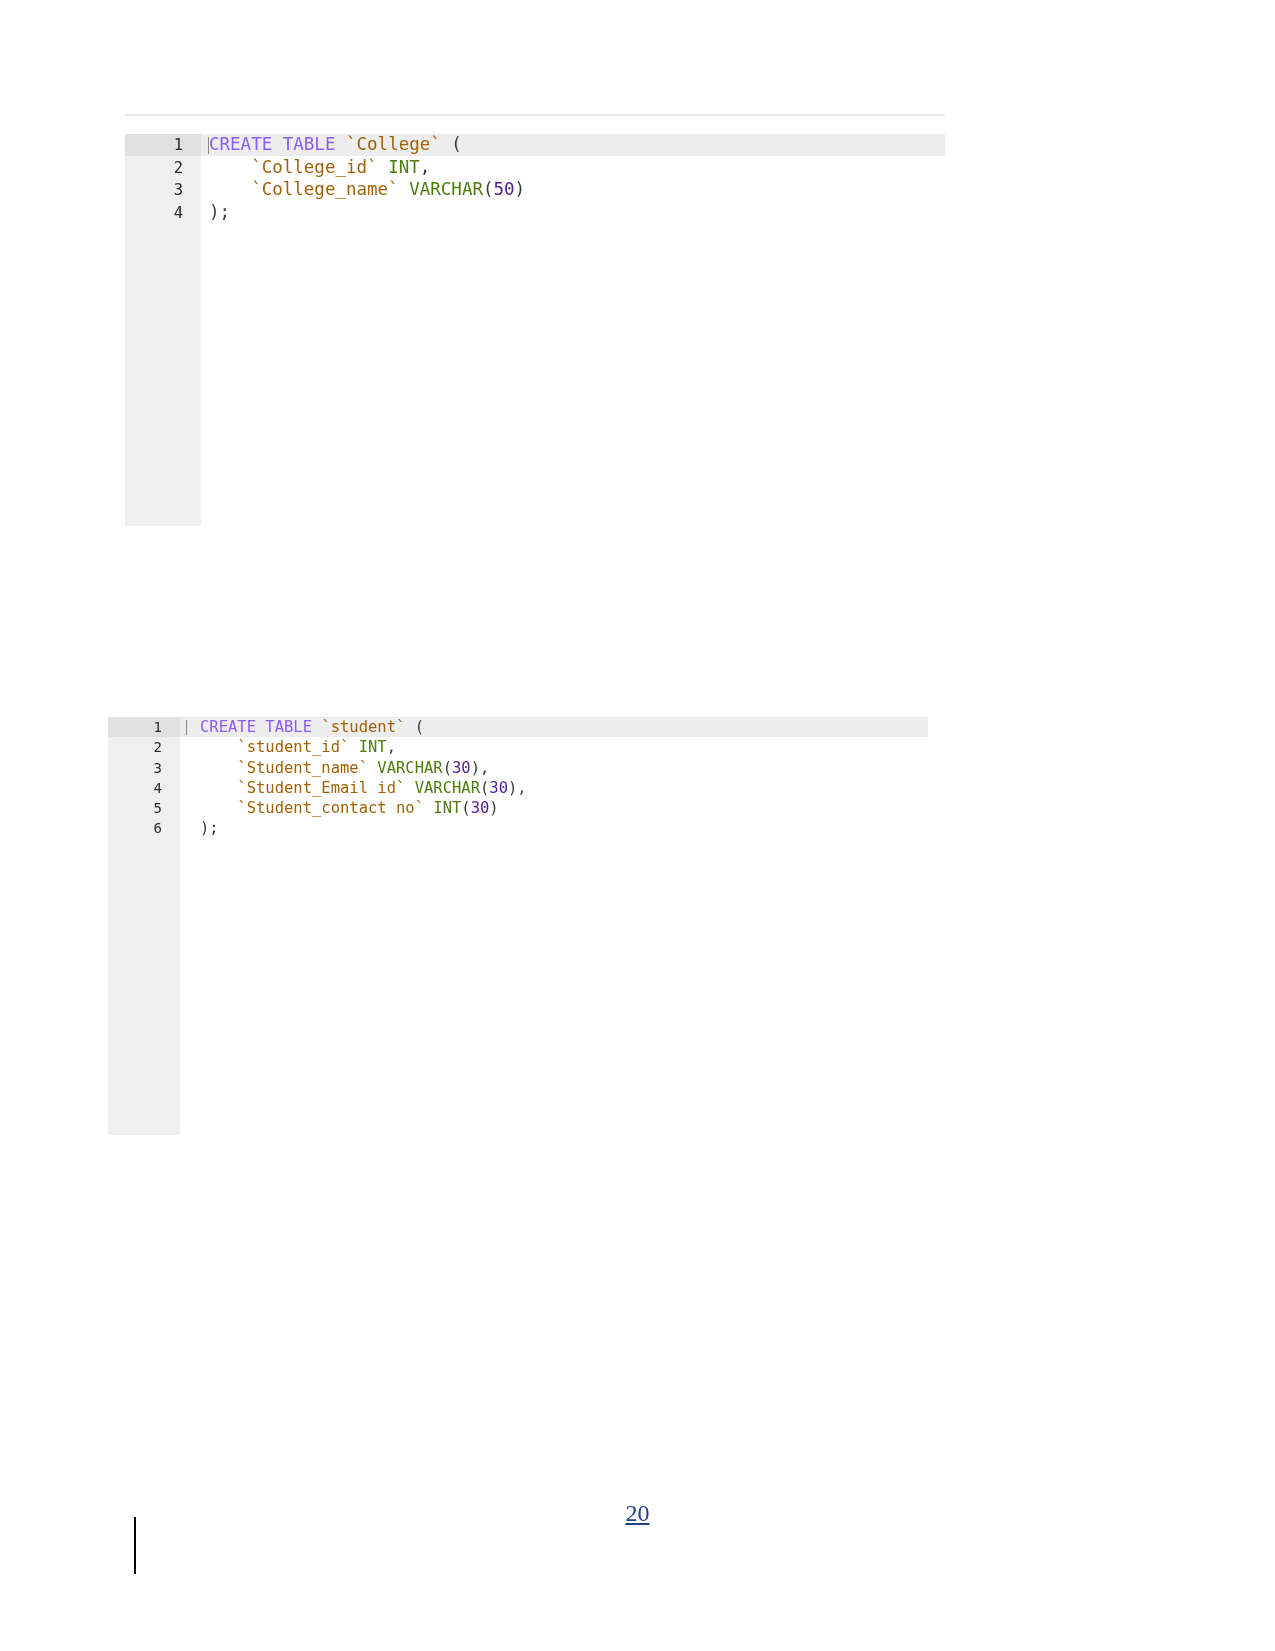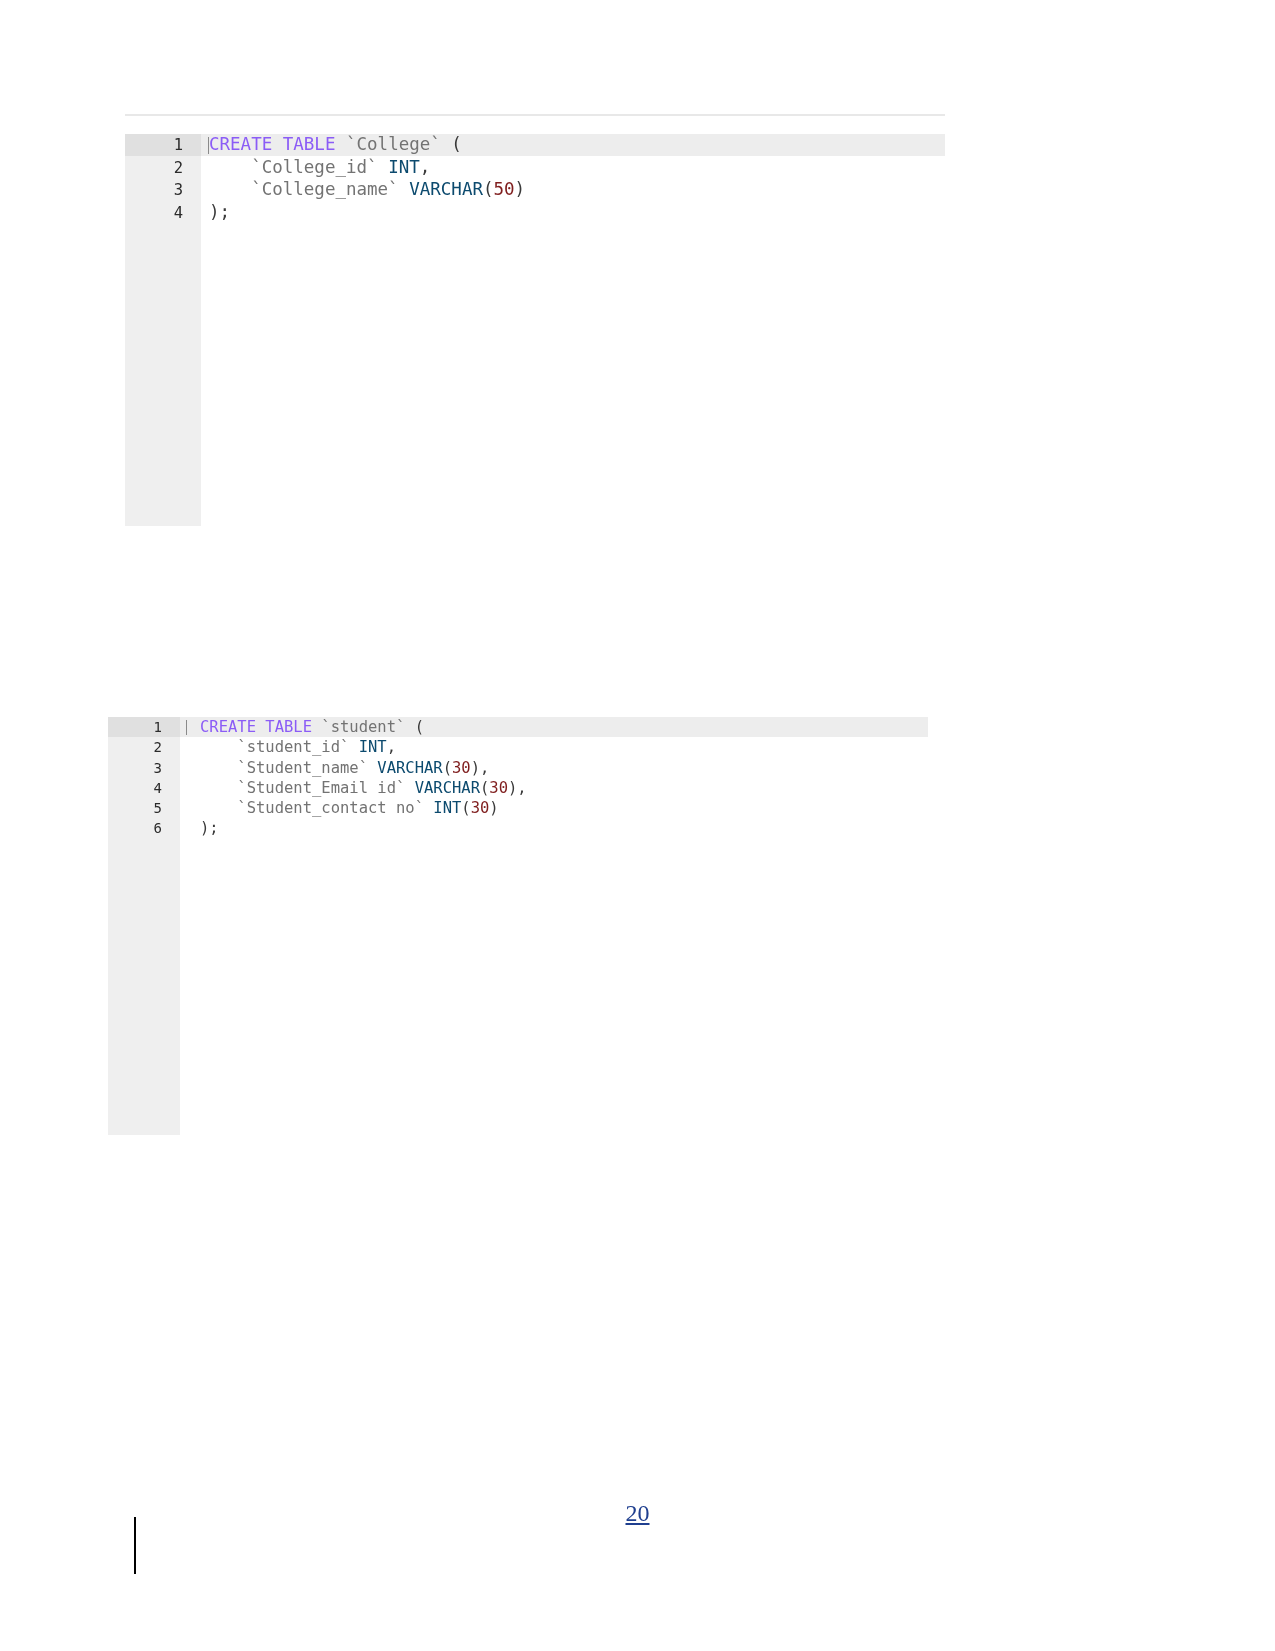--- a/index.html
+++ b/index.html
@@ -79,24 +79,24 @@
     font-family: "DejaVu Sans Mono", "Liberation Mono", monospace;
   }
   .line-code {
     flex: 1 1 auto;
     white-space: pre;
     color: #222222;
   }
 
   
   .tok-kw   { color: #8b5cf6; }
-  .tok-id   { color: #737373; }
-  .tok-type { color: #0c4a6e; }
+  .tok-id   { color: #a16207; }
+  .tok-type { color: #4d7c0f; }
   .tok-pun  { color: #3a3a3a; }
-  .tok-num  { color: #7f1d1d; }
+  .tok-num  { color: #4c1d95; }
 
   
   #code-block-college {
     left: 125px;
     top: 134px;
     width: 820px;
     height: 392px;
   }
   #code-block-college .gutter-bg      { width: 76px; height: 392px; }
   #code-block-college .gutter-bg-first{ width: 76px; height: 22px; }

